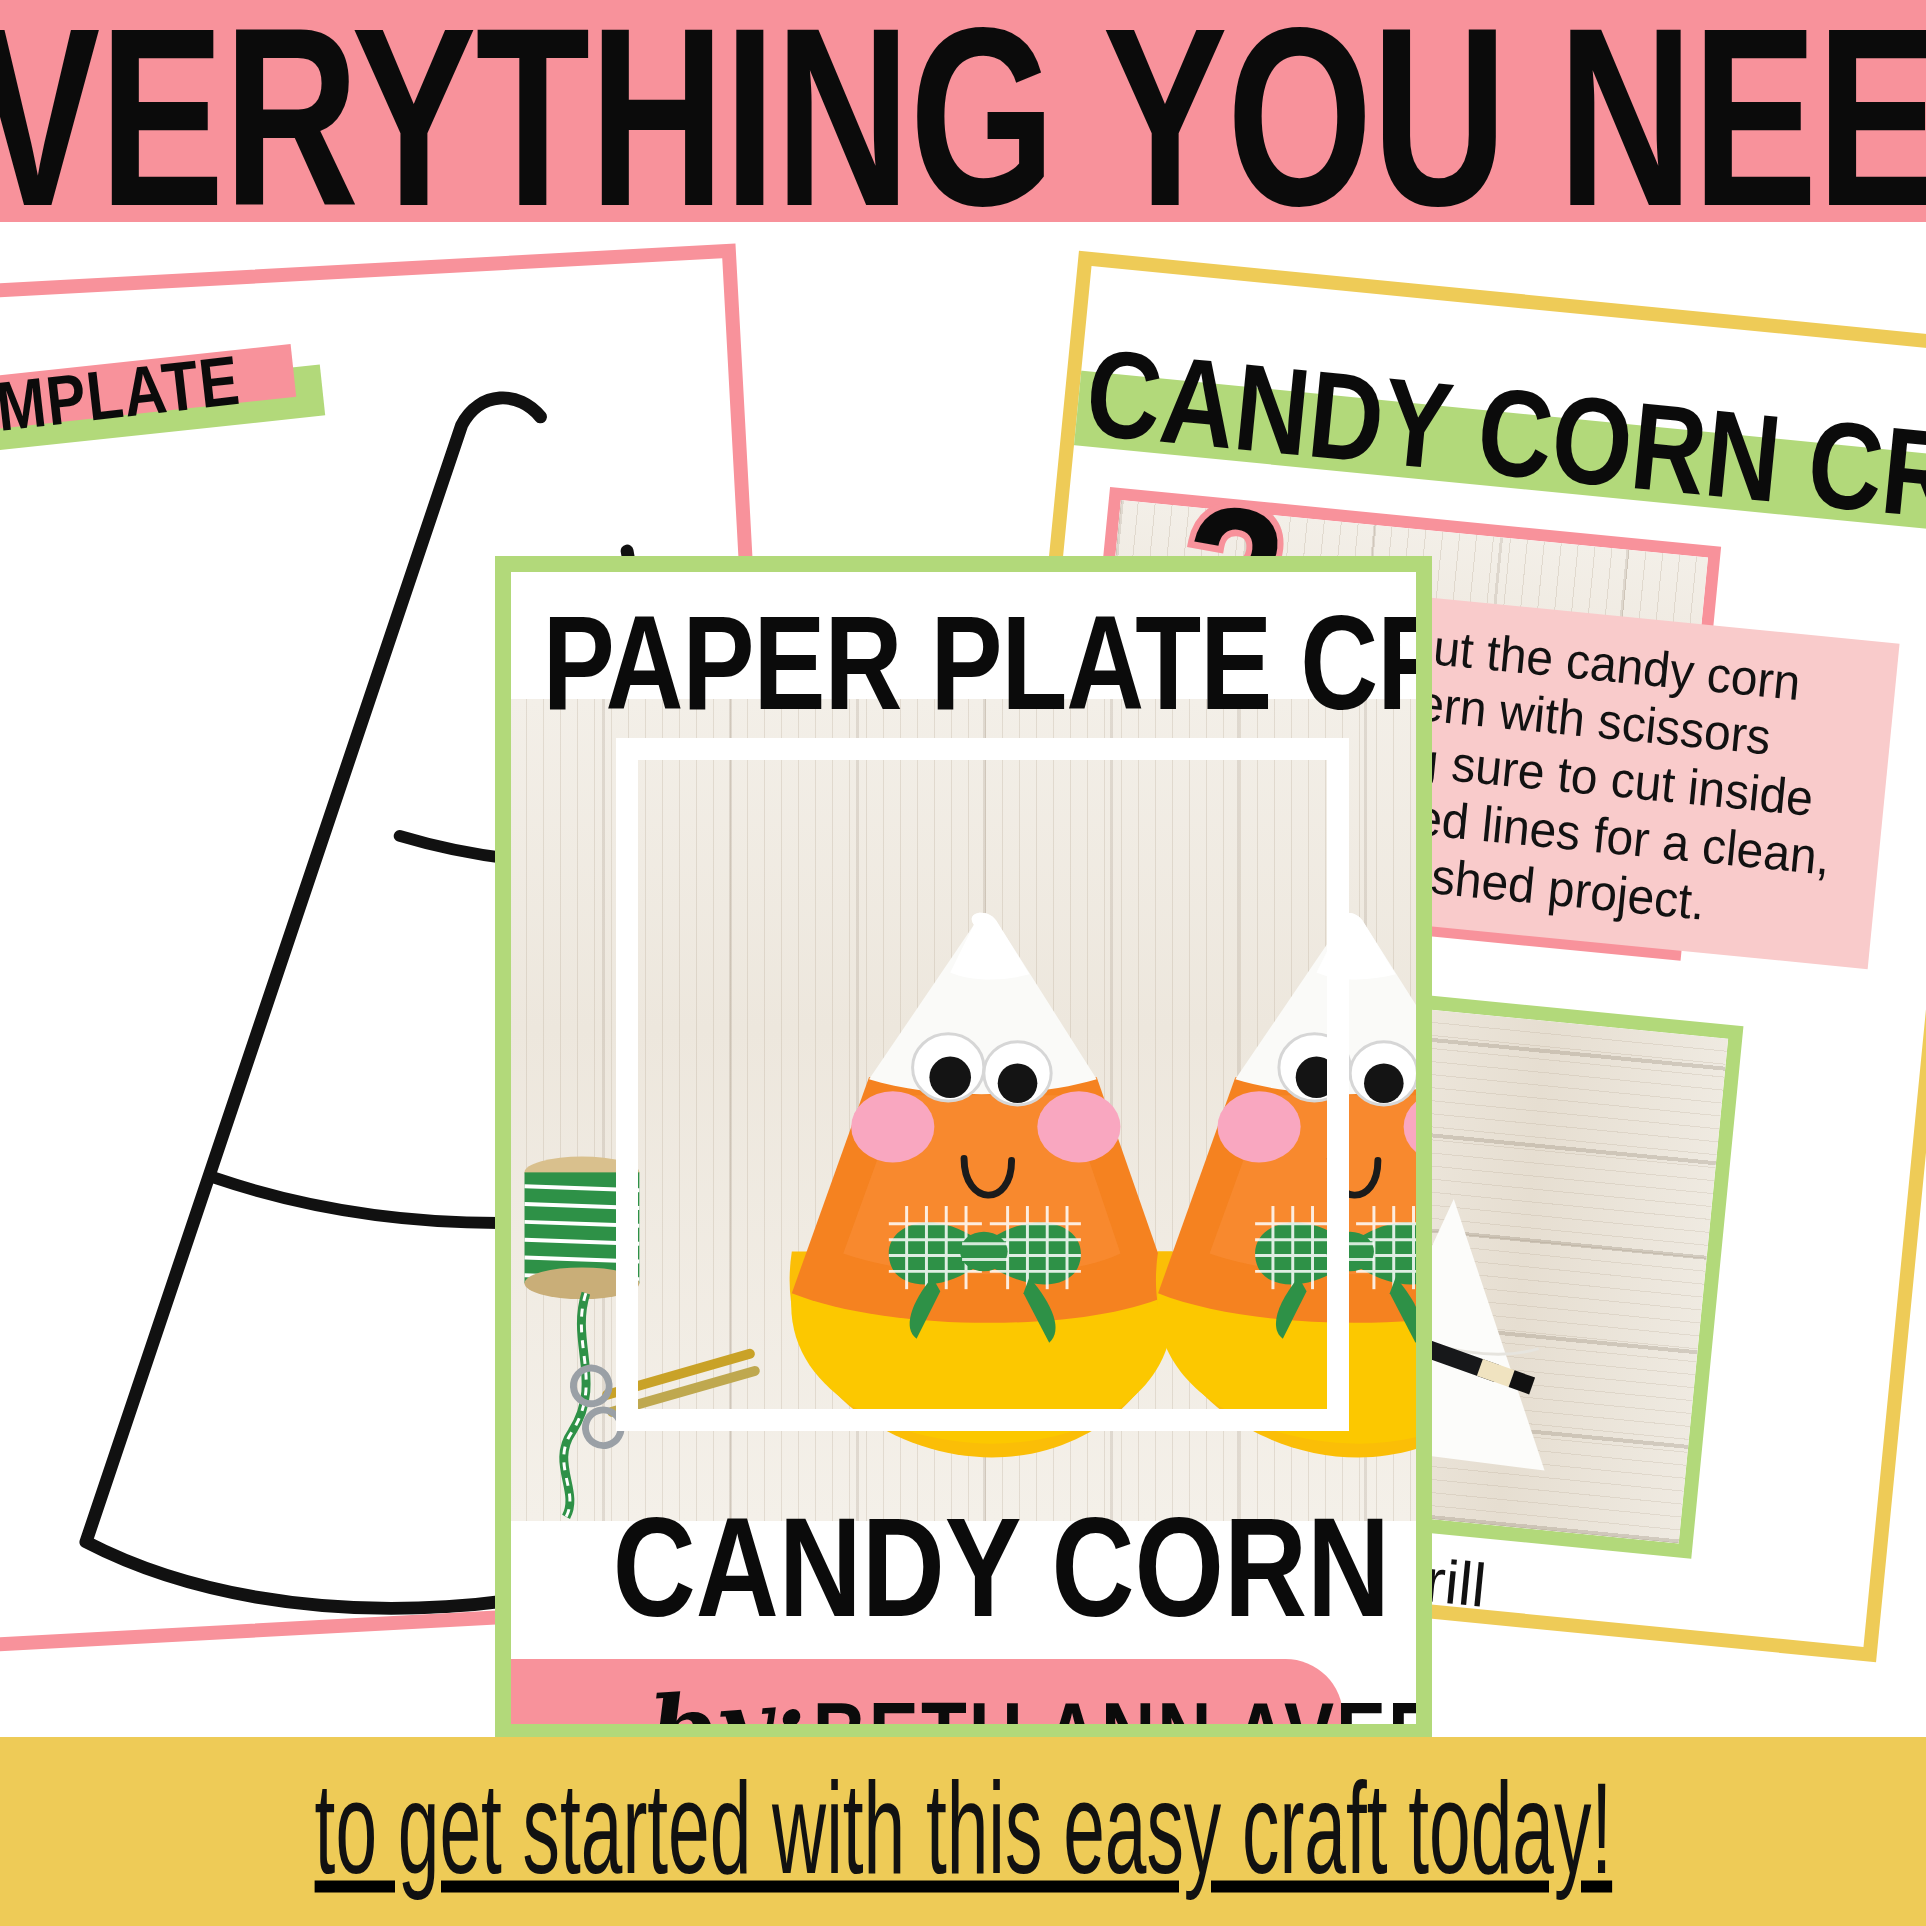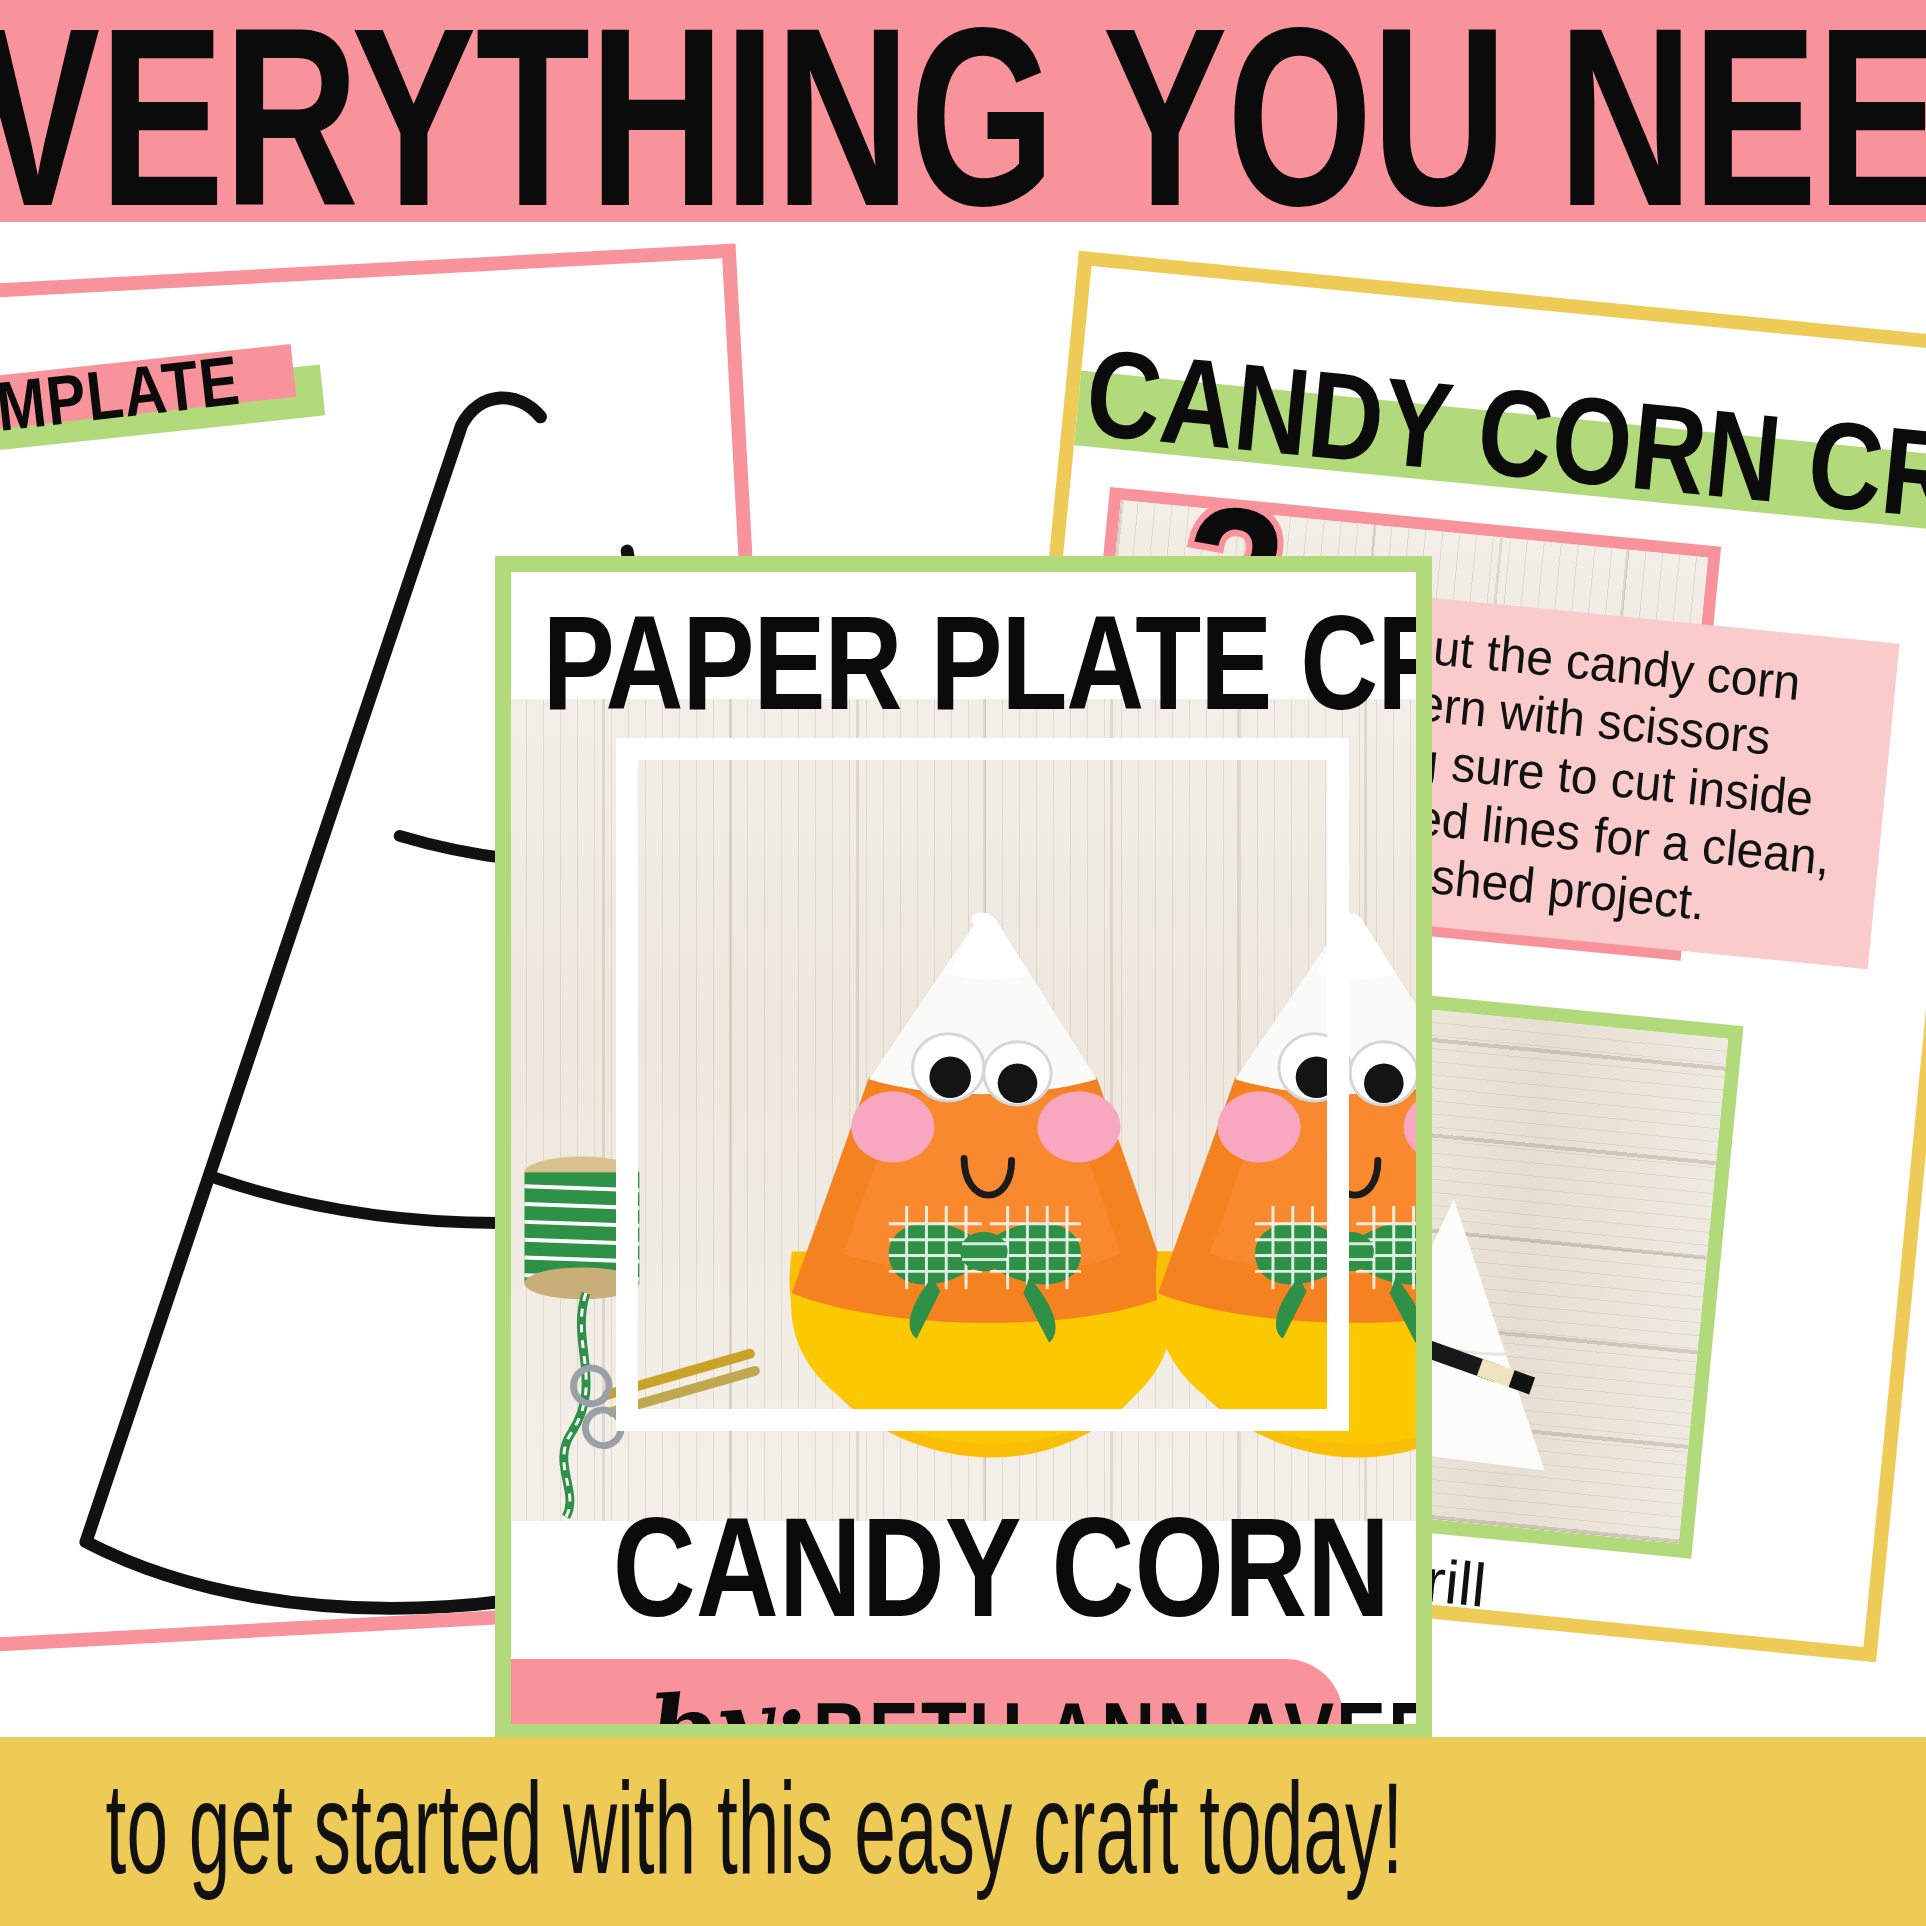--- a/index.html
+++ b/index.html
@@ -26,22 +26,22 @@
     color:#0b0b0b;
     transform:scaleX(0.92) scaleY(1.25);
     white-space:nowrap;
     position:relative; top:6px;
   }
 
   
   .footer {
     position:absolute; left:0; top:1737px; width:1927px; height:190px;
     background:#EECB57;
-    display:flex; align-items:center; justify-content:flex-start;
-    overflow:hidden; z-index:60;
+    display:flex; align-items:center; justify-content:center;
+    overflow:hidden; z-index:60;text-decoration:underline;
   }
   .footer-text {
     font-family:"Liberation Sans Narrow","Liberation Sans",sans-serif;
     font-size:87px; color:#111; white-space:nowrap;
     transform:scaleX(0.86) scaleY(1.5);
     letter-spacing:0px;
     position:relative; top:-4px;
   }
 
   

